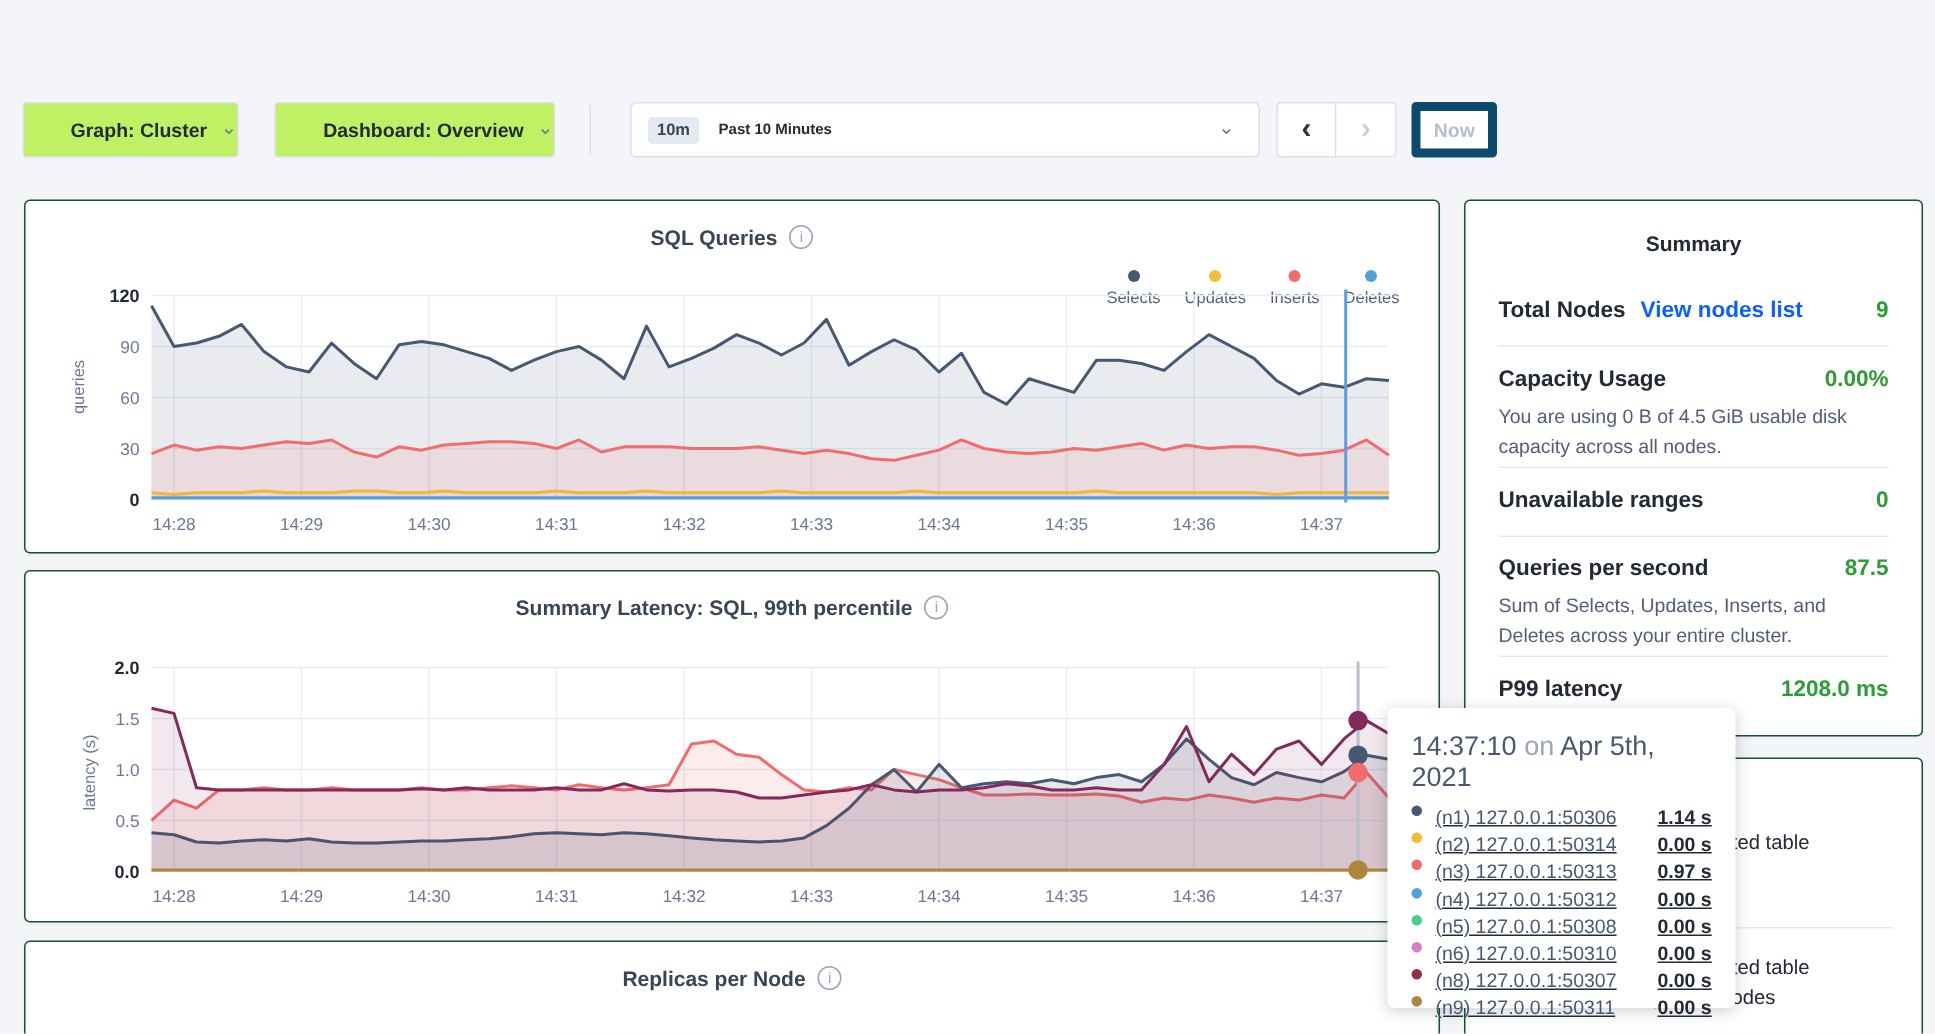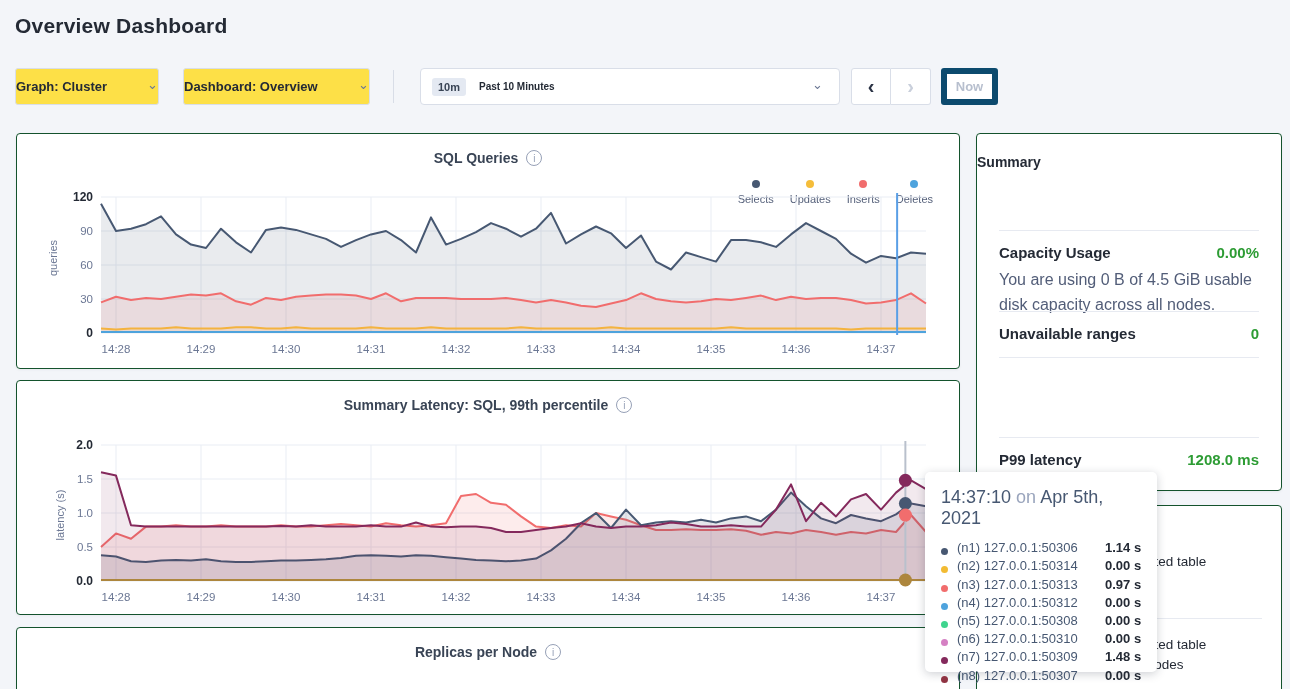--- a/index.html
+++ b/index.html
@@ -5,23 +5,23 @@
   * { margin:0; padding:0; box-sizing:border-box; }
   html,body { width:1290px; height:689px; }
   .app {
     position:relative; width:1290px; height:689px; overflow:hidden;
     background:#f3f5f9; font-family:"Liberation Sans", sans-serif; color:#242a35;
   }
   .page-title { position:absolute; left:15px; top:14px; font-size:21px; font-weight:700; letter-spacing:.2px; color:#242a35; }
 
   
   .ctrl-btn {
-    position:absolute; top:68px; height:37px; background:#fde047;
+    position:absolute; top:68px; height:37px; background:#bef264;
     border:1px solid #d9deе8; border:1px solid #d9dee8; border-radius:3px;
-    display:flex; align-items:center; justify-content:space-between; gap:9px;
+    display:flex; align-items:center; justify-content:flex-end; gap:9px;
     font-size:13px; font-weight:700; color:#242a35; cursor:pointer;
   }
   .chev { font-size:13px; color:#6b7794; font-weight:400; line-height:8px; transform:translateY(-2px); }
   .vdiv { position:absolute; top:70px; left:393px; width:1px; height:33px; background:#d8dde7; }
   .time-sel {
     position:absolute; left:420px; top:68px; width:420px; height:37px; background:#fff;
     border:1px solid #d9dee8; border-radius:4px; display:flex; align-items:center; cursor:pointer;
   }
   .time-badge {
     margin-left:11px; background:#e4e9f2; border-radius:3px; padding:3px 6px;
@@ -61,52 +61,51 @@
   .legend-item { display:flex; align-items:center; gap:5px; font-size:11px; color:#55607a; cursor:pointer;flex-direction:column; }
   .legend-dot { width:8px; height:8px; border-radius:50%; }
   .yunit {
     position:absolute; left:18px; font-size:11px; color:#6b7794;
     transform:rotate(-90deg); transform-origin:center; white-space:nowrap;
   }
   svg text { font-family:"Liberation Sans", sans-serif; font-size:11.5px; fill:#6b7794; }
   svg text.bold { font-weight:700; fill:#242a35; font-size:12px; }
 
   
-  .summary-title { position:absolute; top:20px; left:0; right:0; font-size:14px; font-weight:700; color:#242a35; }
+  .summary-title { position:absolute; top:20px; left:0; right:0; text-align:center; font-size:14px; font-weight:700; color:#242a35; }
   .sum-row { position:absolute; left:22px; right:22px; }
   .sum-head { display:flex; align-items:baseline; font-size:15px; font-weight:700; color:#242a35; }
   .sum-link { color:#0b5fff; margin-left:10px; cursor:pointer; font-size:15px; font-weight:700; }
   .sum-val { margin-left:auto; color:#2d9c34; font-size:15px; font-weight:700; }
-  .sum-desc { margin-top:7px; font-size:16px; line-height:1.55; color:#525d78; }
+  .sum-desc { margin-top:7px; font-size:13px; line-height:1.55; color:#525d78; }
   .hdiv { position:absolute; left:22px; right:22px; height:1px; background:#e7eaf1; }
 
   
   .events-title { position:absolute; top:15px; left:0; right:0; text-align:center; font-size:14px; font-weight:700; color:#d8d0bc; }
   .event-line1 { position:absolute; left:92px; font-size:13.5px; color:#242a35; white-space:nowrap; }
   .event-line2 { position:absolute; left:19px; font-size:13.5px; color:#242a35; white-space:nowrap; }
 
   
   .tooltip {
     position:absolute; left:925px; top:472px; width:232px; height:200px;
     background:#fff; border-radius:5px; box-shadow:0 2px 10px rgba(30,40,60,.22);
     padding:15px 14px 10px 16px; z-index:10;
   }
   .tt-title { font-size:18px; color:#475872; margin-bottom:8px; }
   .tt-title .tt-on { color:#9aa5bd; }
-  .tt-row { display:flex; align-items:flex-end; height:18.2px; }
+  .tt-row { display:flex; align-items:flex-start; height:18.2px;text-decoration:underline; }
   .tt-dot { width:7px; height:7px; border-radius:50%; margin-right:9px; flex:none; }
   .tt-label { font-size:13px; color:#475872; width:148px; }
   .tt-val { font-size:13px; font-weight:700; color:#242a35; }
 </style>
 </head>
 <body>
 
 <div class="app">
 
-  <div class="page-title">Overview Dashboard</div>
 
   <div class="ctrl-btn" style="left:15px;width:144px;">
     <span>Graph: Cluster</span>
     <span class="chev">⌄</span>
   </div>
   <div class="ctrl-btn" style="left:183px;width:187px;">
     <span>Dashboard: Overview</span>
     <span class="chev">⌄</span>
   </div>
   <div class="vdiv"></div>
@@ -249,39 +248,53 @@
   <div class="card" style="left:16px;top:627px;width:944px;height:120px;">
     <div class="chart-card-title">
       <span>Replicas per Node</span>
       <span class="info-icon">i</span>
     </div>
   </div>
 
   <div class="card" style="left:976px;top:133px;width:306px;height:358px;">
     <div class="summary-title">Summary</div>
 
+    <div class="sum-row" style="top:64px;">
+      <div class="sum-head">
+        <span>Total Nodes</span>
+        <span class="sum-link">View nodes list</span>
+        <span class="sum-val">9</span>
+      </div>
+    </div>
     <div class="hdiv" style="top:96px;"></div>
 
     <div class="sum-row" style="top:110px;">
       <div class="sum-head">
         <span>Capacity Usage</span>
         <span class="sum-val">0.00%</span>
       </div>
       <div class="sum-desc">You are using 0 B of 4.5 GiB usable disk capacity across all nodes.</div>
     </div>
     <div class="hdiv" style="top:177px;"></div>
 
     <div class="sum-row" style="top:191px;">
       <div class="sum-head">
         <span>Unavailable ranges</span>
         <span class="sum-val">0</span>
       </div>
     </div>
     <div class="hdiv" style="top:223px;"></div>
 
+    <div class="sum-row" style="top:236px;">
+      <div class="sum-head">
+        <span>Queries per second</span>
+        <span class="sum-val">87.5</span>
+      </div>
+      <div class="sum-desc">Sum of Selects, Updates, Inserts, and Deletes across your entire cluster.</div>
+    </div>
     <div class="hdiv" style="top:303px;"></div>
 
     <div class="sum-row" style="top:317px;">
       <div class="sum-head">
         <span>P99 latency</span>
         <span class="sum-val">1208.0 ms</span>
       </div>
     </div>
   </div>
 
@@ -324,25 +337,20 @@
           <span class="tt-dot" style="background:#3fd48e"></span>
           <span class="tt-label">(n5) 127.0.0.1:50308</span>
           <span class="tt-val">0.00 s</span>
         </div>
         <div class="tt-row">
           <span class="tt-dot" style="background:#d580c3"></span>
           <span class="tt-label">(n6) 127.0.0.1:50310</span>
           <span class="tt-val">0.00 s</span>
         </div>
         <div class="tt-row">
-          <span class="tt-dot" style="background:#84295c"></span>
-          <span class="tt-label">(n7) 127.0.0.1:50309</span>
-          <span class="tt-val">1.48 s</span>
-        </div>
-        <div class="tt-row">
           <span class="tt-dot" style="background:#8f3342"></span>
           <span class="tt-label">(n8) 127.0.0.1:50307</span>
           <span class="tt-val">0.00 s</span>
         </div>
         <div class="tt-row">
           <span class="tt-dot" style="background:#ad863d"></span>
           <span class="tt-label">(n9) 127.0.0.1:50311</span>
           <span class="tt-val">0.00 s</span>
         </div>
       </div>

